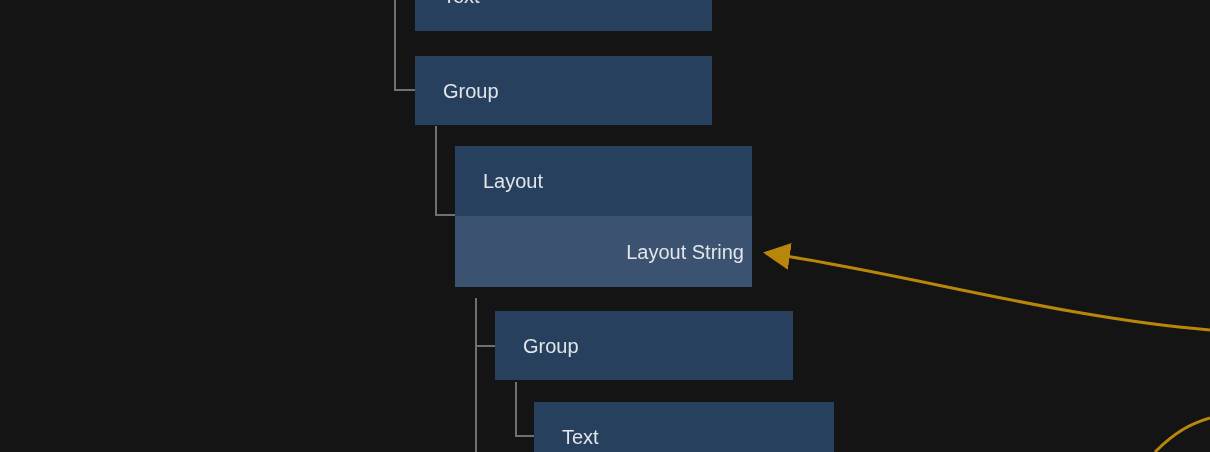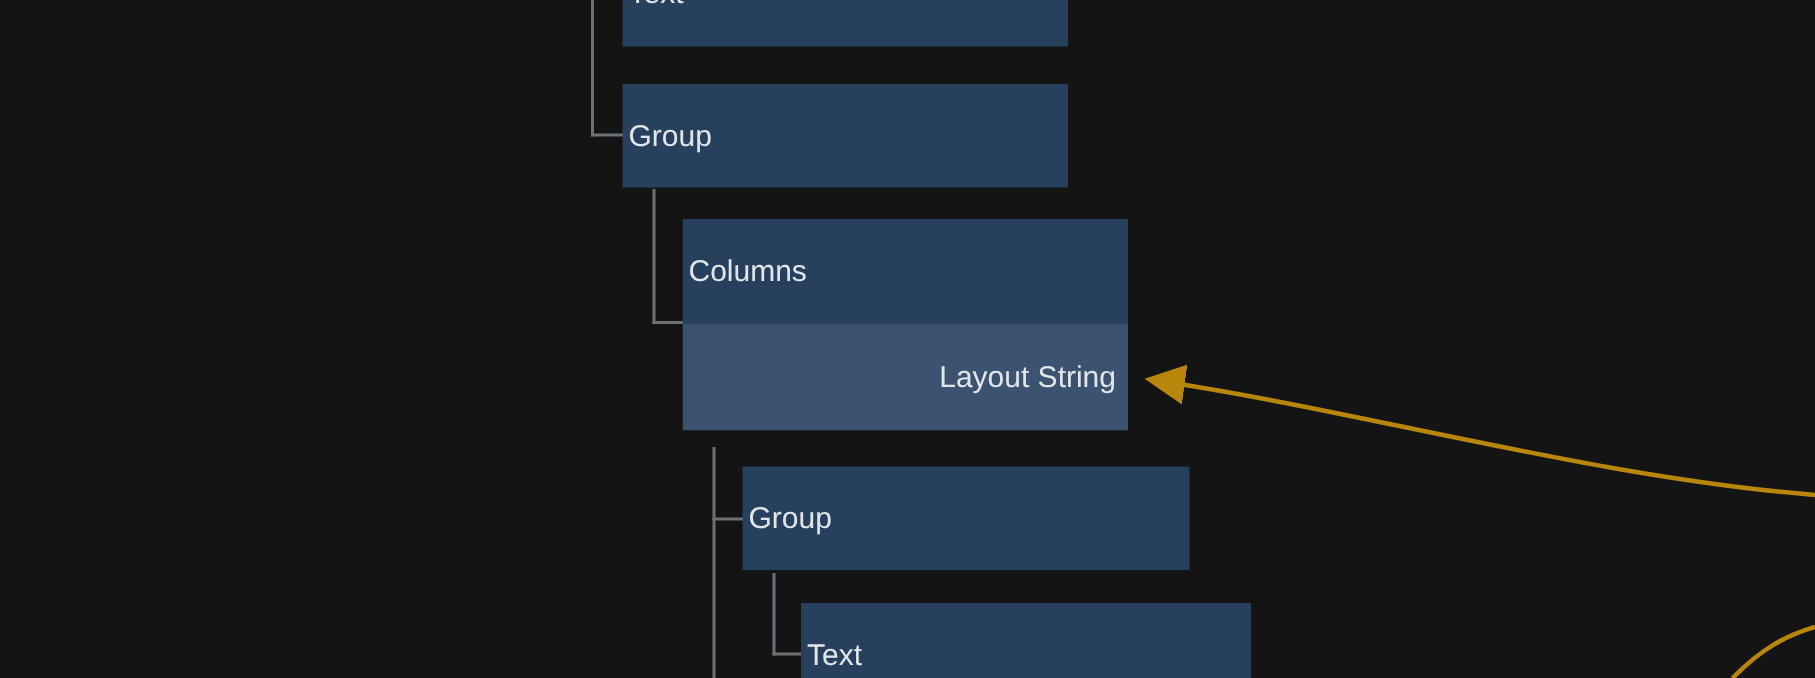--- a/index.html
+++ b/index.html
@@ -27,21 +27,21 @@
     align-items: center;
     overflow: hidden;
   }
   .node-label {
     color: #e2e6ea;
     font-size: 20px;
     line-height: 1;
     white-space: nowrap;
   }
   .node-label.left {
-    padding-left: 4px;
+    padding-left: 28px;
   }
   .node-label.right {
     margin-left: auto;
     padding-right: 8px;
   }
 
   
   .node-stack {
     position: absolute;
     box-sizing: border-box;
@@ -118,21 +118,21 @@
   <div class="node" style="left:415px; top:-40px; width:297px; height:71px;">
     <span class="node-label left">Text</span>
   </div>
 
   <div class="node" style="left:415px; top:56px; width:297px; height:69px;">
     <span class="node-label left">Group</span>
   </div>
 
   <div class="node-stack" style="left:455px; top:146px; width:297px; height:141px;">
     <div class="row header" style="height:70px;">
-      <span class="node-label left">Columns</span>
+      <span class="node-label left">Layout</span>
     </div>
     <div class="row prop" style="height:71px;">
       <span class="node-label right">Layout String</span>
     </div>
   </div>
 
   <div class="node" style="left:495px; top:311px; width:298px; height:69px;">
     <span class="node-label left">Group</span>
   </div>
 

